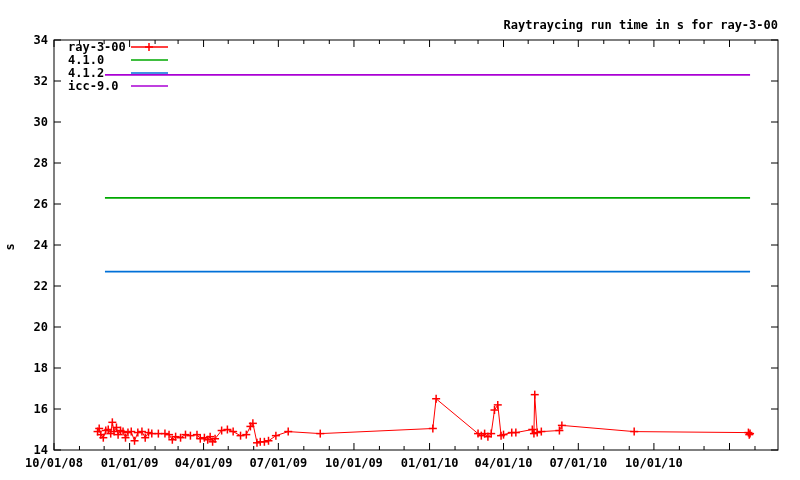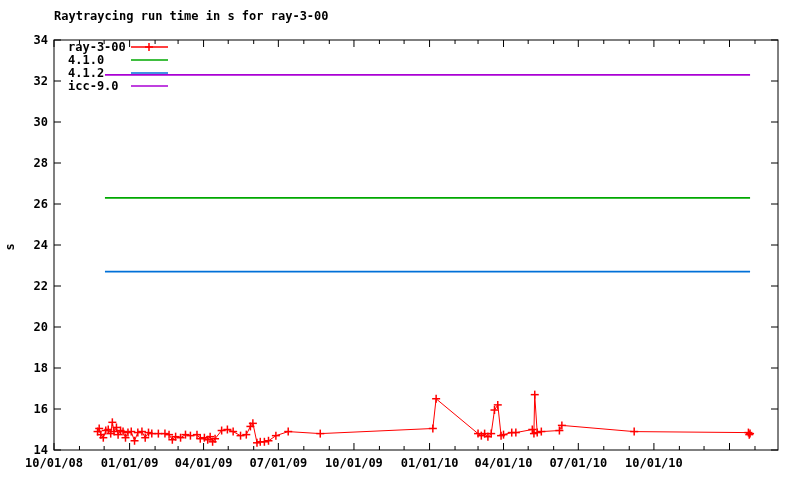--- a/index.html
+++ b/index.html
@@ -1,21 +1,21 @@
 <!DOCTYPE html>
 <html><head>
 <meta charset="utf-8">
 <style>
   html,body{margin:0;padding:0;background:#fff;}
   .screen{
     position:relative;width:800px;height:480px;background:#ffffff;
     font-family:"DejaVu Sans Mono", monospace;color:#000;overflow:hidden;
   }
   .chart-title{
-    position:absolute;left:54px;top:9px;width:724px;text-align:left;
+    position:absolute;left:54px;top:18px;width:724px;text-align:right;
     font:bold 12px "DejaVu Sans Mono", monospace;white-space:pre;
   }
   .y-axis-label{
     position:absolute;left:6px;top:240px;
     font:bold 12px "DejaVu Sans Mono", monospace;
     transform:rotate(-90deg);transform-origin:center;
   }
   #plot{position:absolute;left:0;top:0;}
   #plot text{font:bold 12px "DejaVu Sans Mono", monospace;fill:#000;}
 </style>

